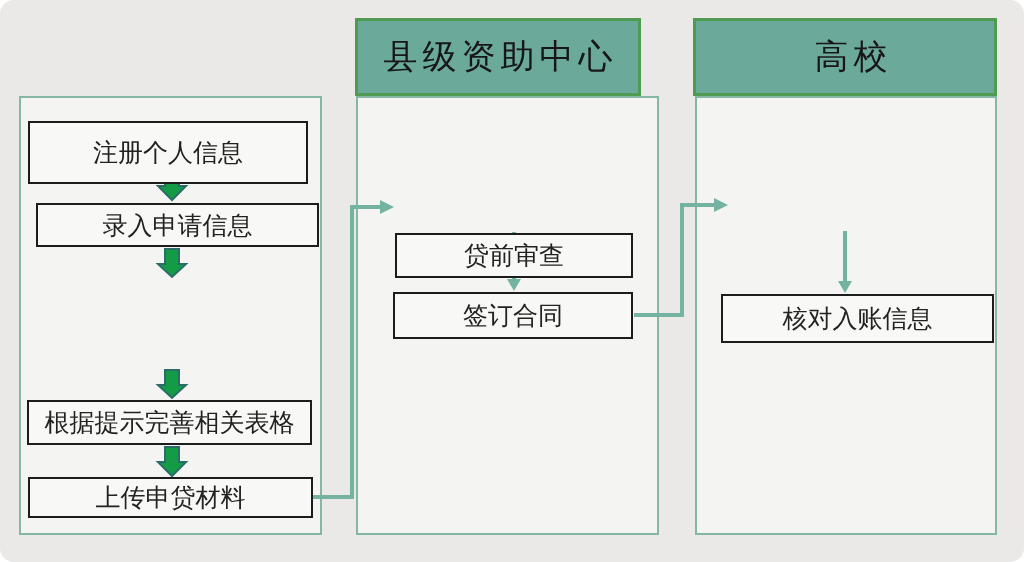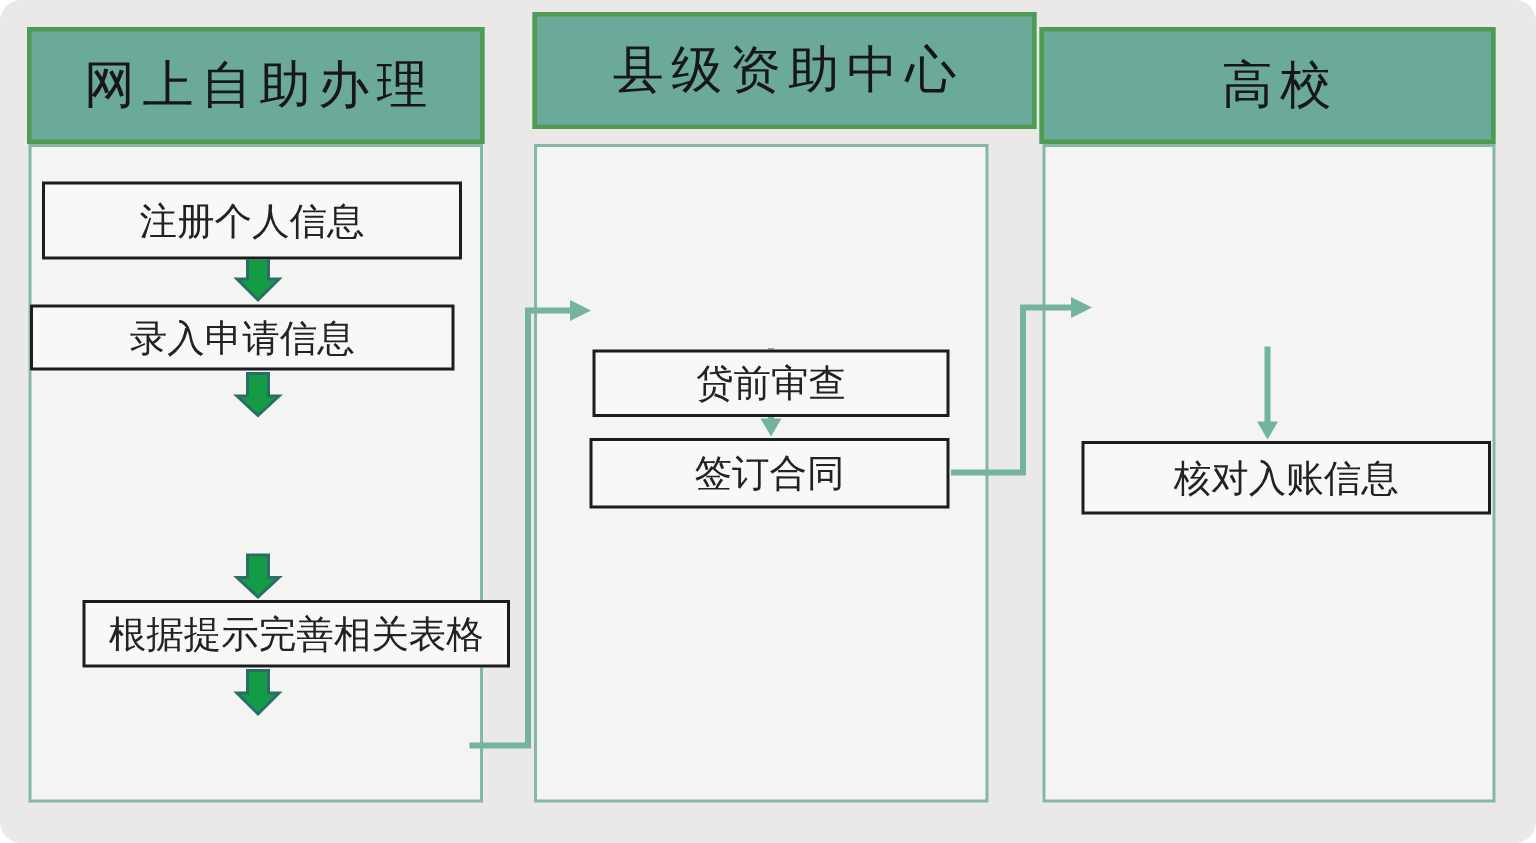--- a/index.html
+++ b/index.html
@@ -10,42 +10,42 @@
   }
   .stage{position:absolute;inset:0;}
   .hdr{
     position:absolute;height:78px;
     background:#6ba99b;border:3px solid #4f9b51;box-sizing:border-box;
     display:flex;align-items:center;justify-content:center;
     font-size:34px;letter-spacing:5px;text-indent:5px;color:#171717;
     z-index:3;
   }
   .hdr1{left:18px;top:18px;width:305px;}
-  .hdr2{left:355px;top:8px;width:336px;}
+  .hdr2{left:355px;top:18px;width:286px;}
   .hdr3{left:693px;top:18px;width:304px;padding-left:12px;}
   .panel{
     position:absolute;top:96px;height:439px;
     background:#f4f4f2;border:2px solid #85b7a5;box-sizing:border-box;
     z-index:1;
   }
   .pan1{left:19px;width:303px;}
   .pan2{left:356px;width:303px;}
   .pan3{left:695px;width:302px;}
   .overlay{position:absolute;left:0;top:0;width:1024px;height:562px;z-index:2;}
   .box{
     position:absolute;
     background:#f8f8f6;border:2.5px solid #1c1c1c;box-sizing:border-box;
     display:flex;align-items:center;justify-content:center;text-align:center;
     font-size:25px;color:#222222;line-height:43px;white-space:pre-line;
     z-index:4;
   }
-  .c1b1{left:28px; top:121px;width:280px;height:52px;}
-  .c1b2{left:20px; top:203px;width:283px;height:44px;}
+  .c1b1{left:28px; top:121px;width:280px;height:63px;font-family:Liberation Serif, serif;}
+  .c1b2{left:36px; top:203px;width:283px;height:44px;}
   .c1b3{left:28px; top:278px;width:285px;height:89px;}
-  .c1b4{left:27px; top:400px;width:285px;height:45px;margin-left:28px;}
+  .c1b4{left:27px; top:400px;width:285px;height:45px;}
   .c1b5{left:28px; top:477px;width:285px;height:41px;}
   .c2b1{left:395px;top:185px;width:238px;height:45px;margin-top:48px;}
   .c2b2{left:393px;top:292px;width:240px;height:47px;}
   .c3b1{left:729px;top:182px;width:238px;height:47px;}
   .c3b2{left:721px;top:294px;width:273px;height:49px;}
 </style>
 </head>
 <body>
 
 <div class="page">
@@ -68,27 +68,27 @@
       <line x1="514" y1="232" x2="514" y2="281" stroke="#74b3a1" stroke-width="4"></line>
       <polygon points="514,291 507,279 521,279" fill="#74b3a1"></polygon>
 
       <polyline points="634,315 682,315 682,205 715,205" fill="none" stroke="#74b3a1" stroke-width="4"></polyline>
       <polygon points="728,205 714,198 714,212" fill="#74b3a1"></polygon>
 
       <line x1="845" y1="231" x2="845" y2="283" stroke="#74b3a1" stroke-width="4"></line>
       <polygon points="845,293 838,281 852,281" fill="#74b3a1"></polygon>
     </svg>
 
-    <div class="hdr hdr1">网上自助办理</div>
     <div class="hdr hdr2">县级资助中心</div>
     <div class="hdr hdr3">高校</div>
 
     <div class="box c1b1">注册个人信息</div>
     <div class="box c1b2">录入申请信息</div>
     <div class="box c1b4">根据提示完善相关表格</div>
+    <div class="box c1b5">上传申贷材料</div>
 
     <div class="box c2b1">贷前审查</div>
     <div class="box c2b2">签订合同</div>
 
     <div class="box c3b2">核对入账信息</div>
 
   </div>
 </div>
 
 </body></html>

